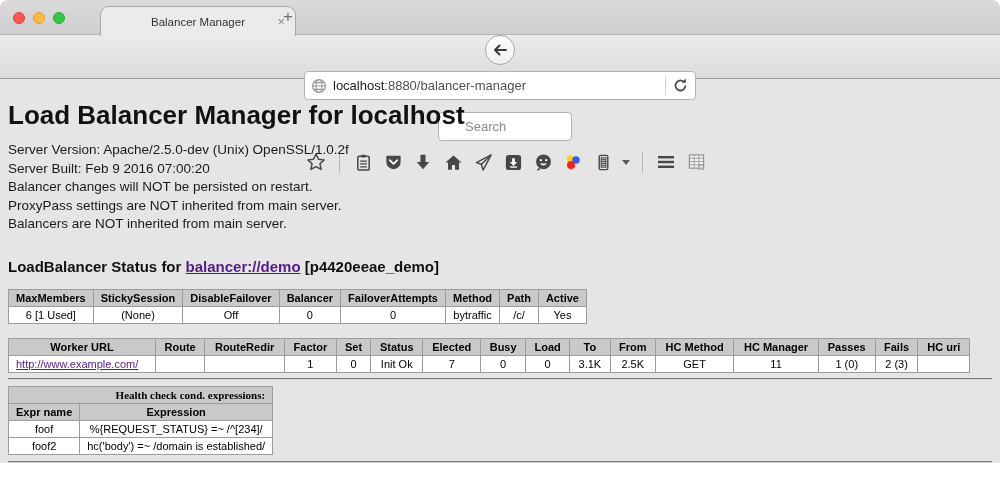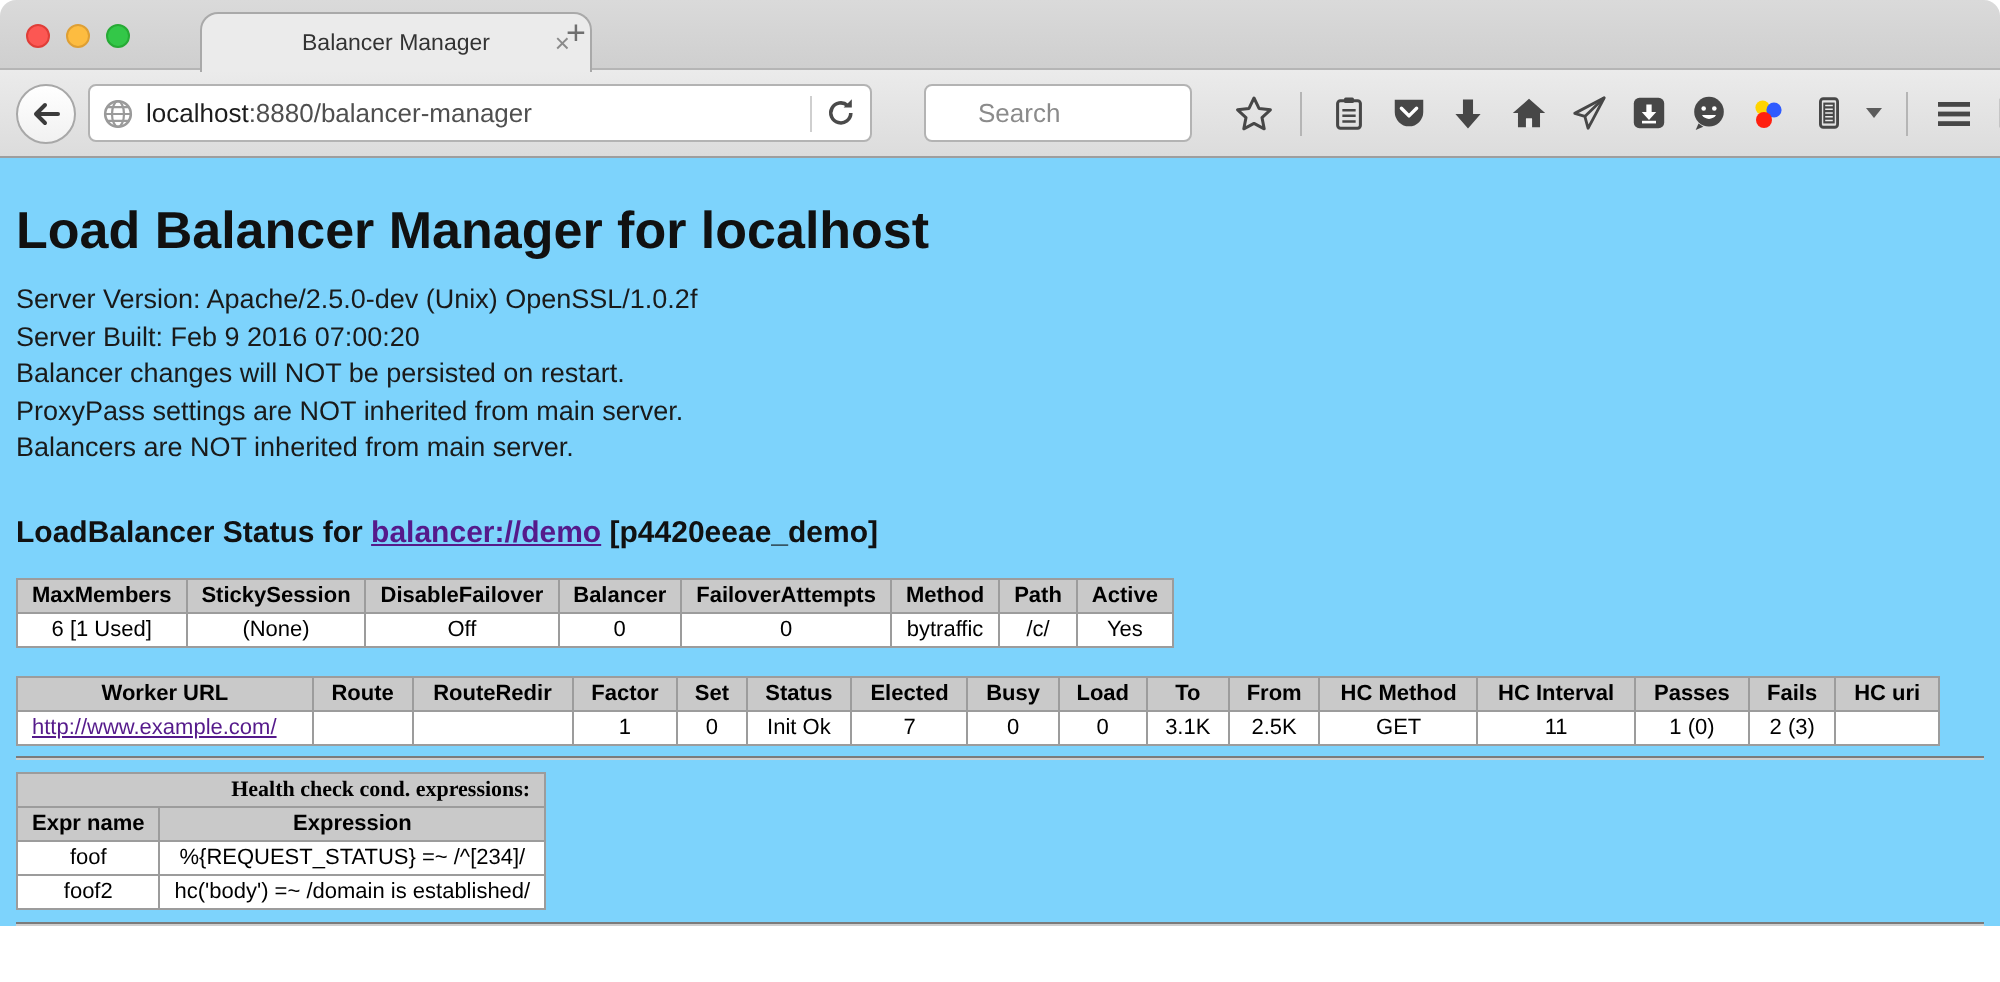--- a/index.html
+++ b/index.html
@@ -16,42 +16,42 @@
   .light.yellow{background:#fdbc40;border:1px solid #de9f34;}
   .light.green{background:#33c748;border:1px solid #27aa35;}
   .tab{position:absolute;left:100px;top:6px;width:196px;height:30px;background:#ebebeb;
     border:1px solid #a9a9a9;border-bottom:none;border-radius:9px 9px 0 0;
     display:flex;align-items:center;justify-content:center;font-size:11.5px;color:#333;}
   .tab-close{position:absolute;right:10px;top:7px;color:#8a8a8a;font-size:13px;cursor:default;}
   .newtab{position:absolute;left:283px;top:8px;color:#6f6f6f;font-size:17px;line-height:17px;}
 
   
   .toolbar{height:44px;background:linear-gradient(#ebebeb,#dcdcdc);display:flex;align-items:center;
-    padding:0 8px;border-bottom:1px solid #9e9e9e;gap:6px;}
+    padding:0 8px;border-bottom:1px solid #9e9e9e;gap:6px;flex-direction:column;}
   .backbtn{width:30px;height:30px;border-radius:50%;background:linear-gradient(#ffffff,#f1f1f1);
     border:1px solid #a8a8a8;display:flex;align-items:center;justify-content:center;flex:none;}
   .urlbar{width:392px;height:29px;background:#fff;border:1px solid #b3b3b3;border-radius:4px;
     display:flex;align-items:center;padding:0 6px;gap:6px;flex:none;}
   .urltext{font-size:13px;white-space:nowrap;flex:1 1 auto;overflow:hidden;}
   .urltext .host{color:#1c1c1c;}
   .urltext .rest{color:#4f4f4f;}
   .vdiv{width:1px;height:18px;background:#cfcfcf;flex:none;}
   .searchbox{width:134px;height:29px;background:#fff;border:1px solid #b3b3b3;border-radius:4px;
     display:flex;align-items:center;padding:0 19px;gap:5px;flex:none;margin-left:10px;}
   .searchbox input{border:none;outline:none;width:90px;font-size:13px;color:#333;background:transparent;
     font-family:"Liberation Sans","DejaVu Sans",sans-serif;}
   .searchbox input::placeholder{color:#8b8b8b;}
   .tbicon{width:26px;height:30px;display:flex;align-items:center;justify-content:center;flex:none;}
   .icons-right{display:flex;align-items:center;margin-left:12px;gap:4px;}
   .caret{width:0;height:0;border-left:4px solid transparent;border-right:4px solid transparent;
     border-top:5px solid #5c5c5c;margin:0 2px;}
   .sep{width:1px;height:22px;background:#b5b5b5;margin:0 6px;}
 
   
-  .content{background:#7dd3fc;padding:7px 8px 0 8px;color:#000;}
+  .content{background:#e5e5e5;padding:7px 8px 0 8px;color:#000;}
   h1{font-size:26px;margin:14px 0 10px 0;color:#111;letter-spacing:0;}
   .info{font-size:13.5px;line-height:18.5px;color:#1a1a1a;}
   .lbhead{font-size:15px;font-weight:bold;margin:24px 0 14px 0;color:#111;}
   a.plink{color:#551a8b;text-decoration:underline;}
   table{border-collapse:collapse;font-size:11px;color:#000;background:#fff;}
   th,td{border:1px solid #9c9c9c;padding:2px 7px;text-align:center;height:17px;}
   th{background:#c9c9c9;font-weight:bold;white-space:nowrap;}
   td{white-space:nowrap;}
   .tbl1{margin-bottom:14px;}
   .workertbl{width:962px;margin-bottom:5px;}
@@ -251,21 +251,21 @@
             <th>RouteRedir</th>
             <th>Factor</th>
             <th>Set</th>
             <th>Status</th>
             <th>Elected</th>
             <th>Busy</th>
             <th>Load</th>
             <th>To</th>
             <th>From</th>
             <th>HC Method</th>
-            <th>HC Interval</th>
+            <th>HC Manager</th>
             <th>Passes</th>
             <th>Fails</th>
             <th>HC uri</th>
           </tr>
       </thead>
       <tbody>
         <tr>
           <td class="left"><a href="#" class="plink">http://www.example.com/</a></td>
         <td></td>
             <td></td>

